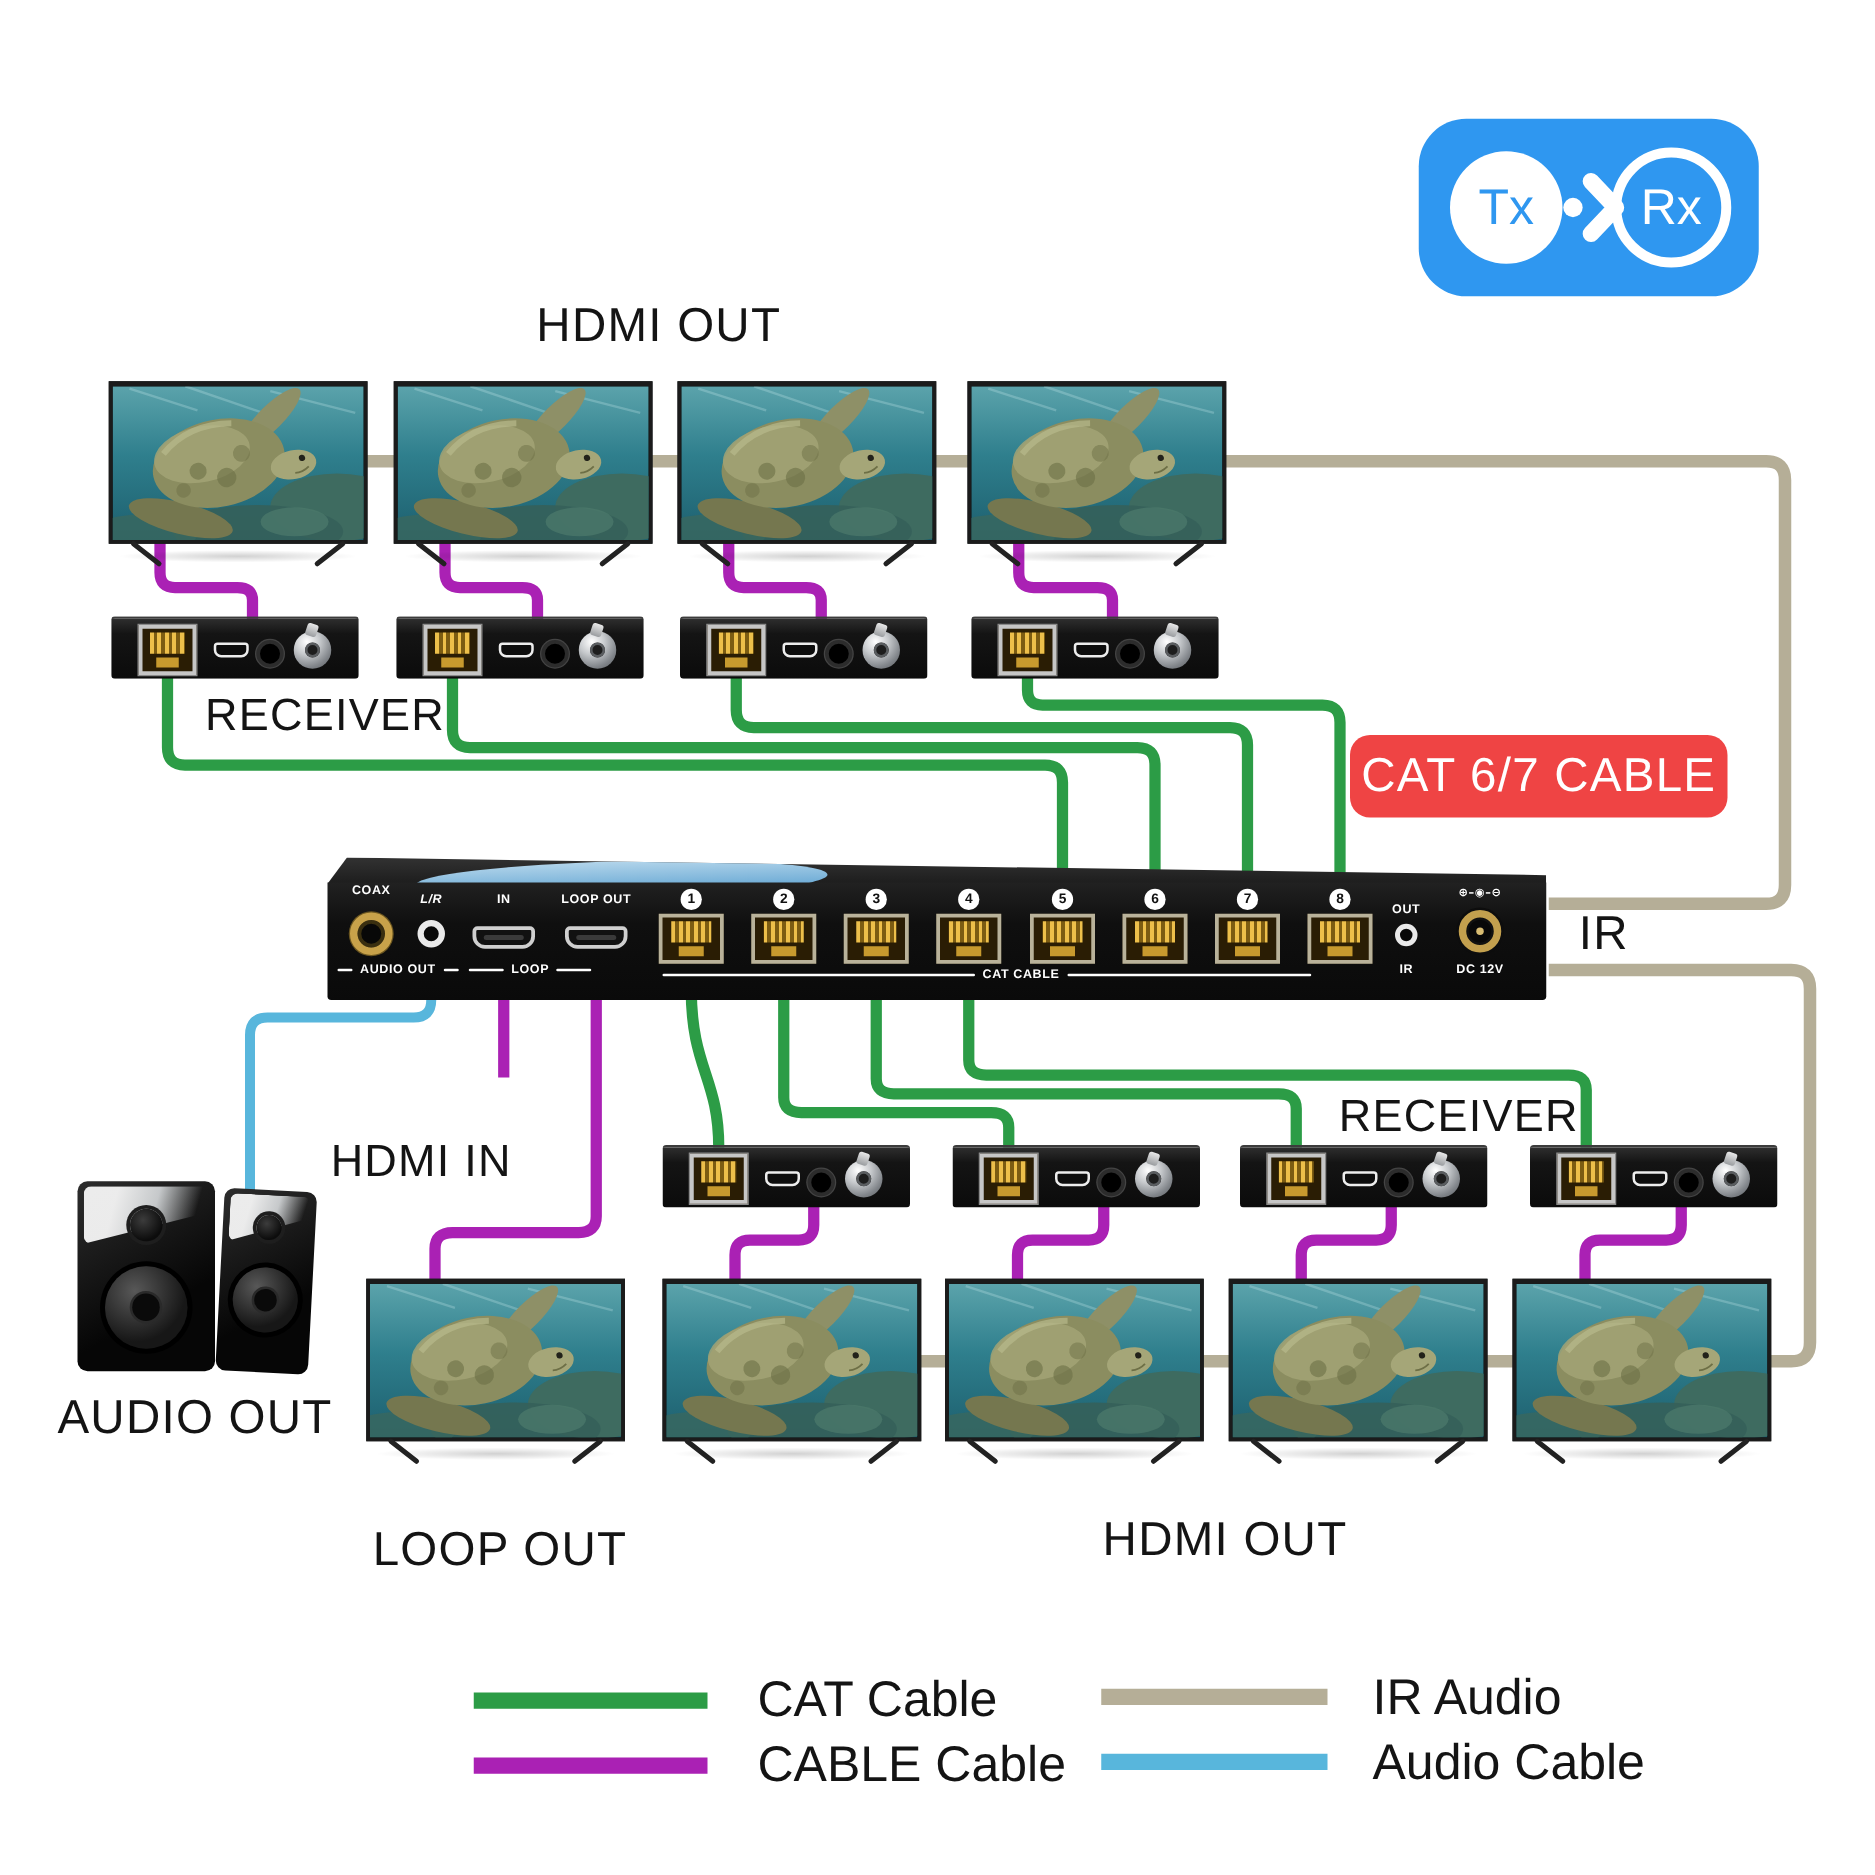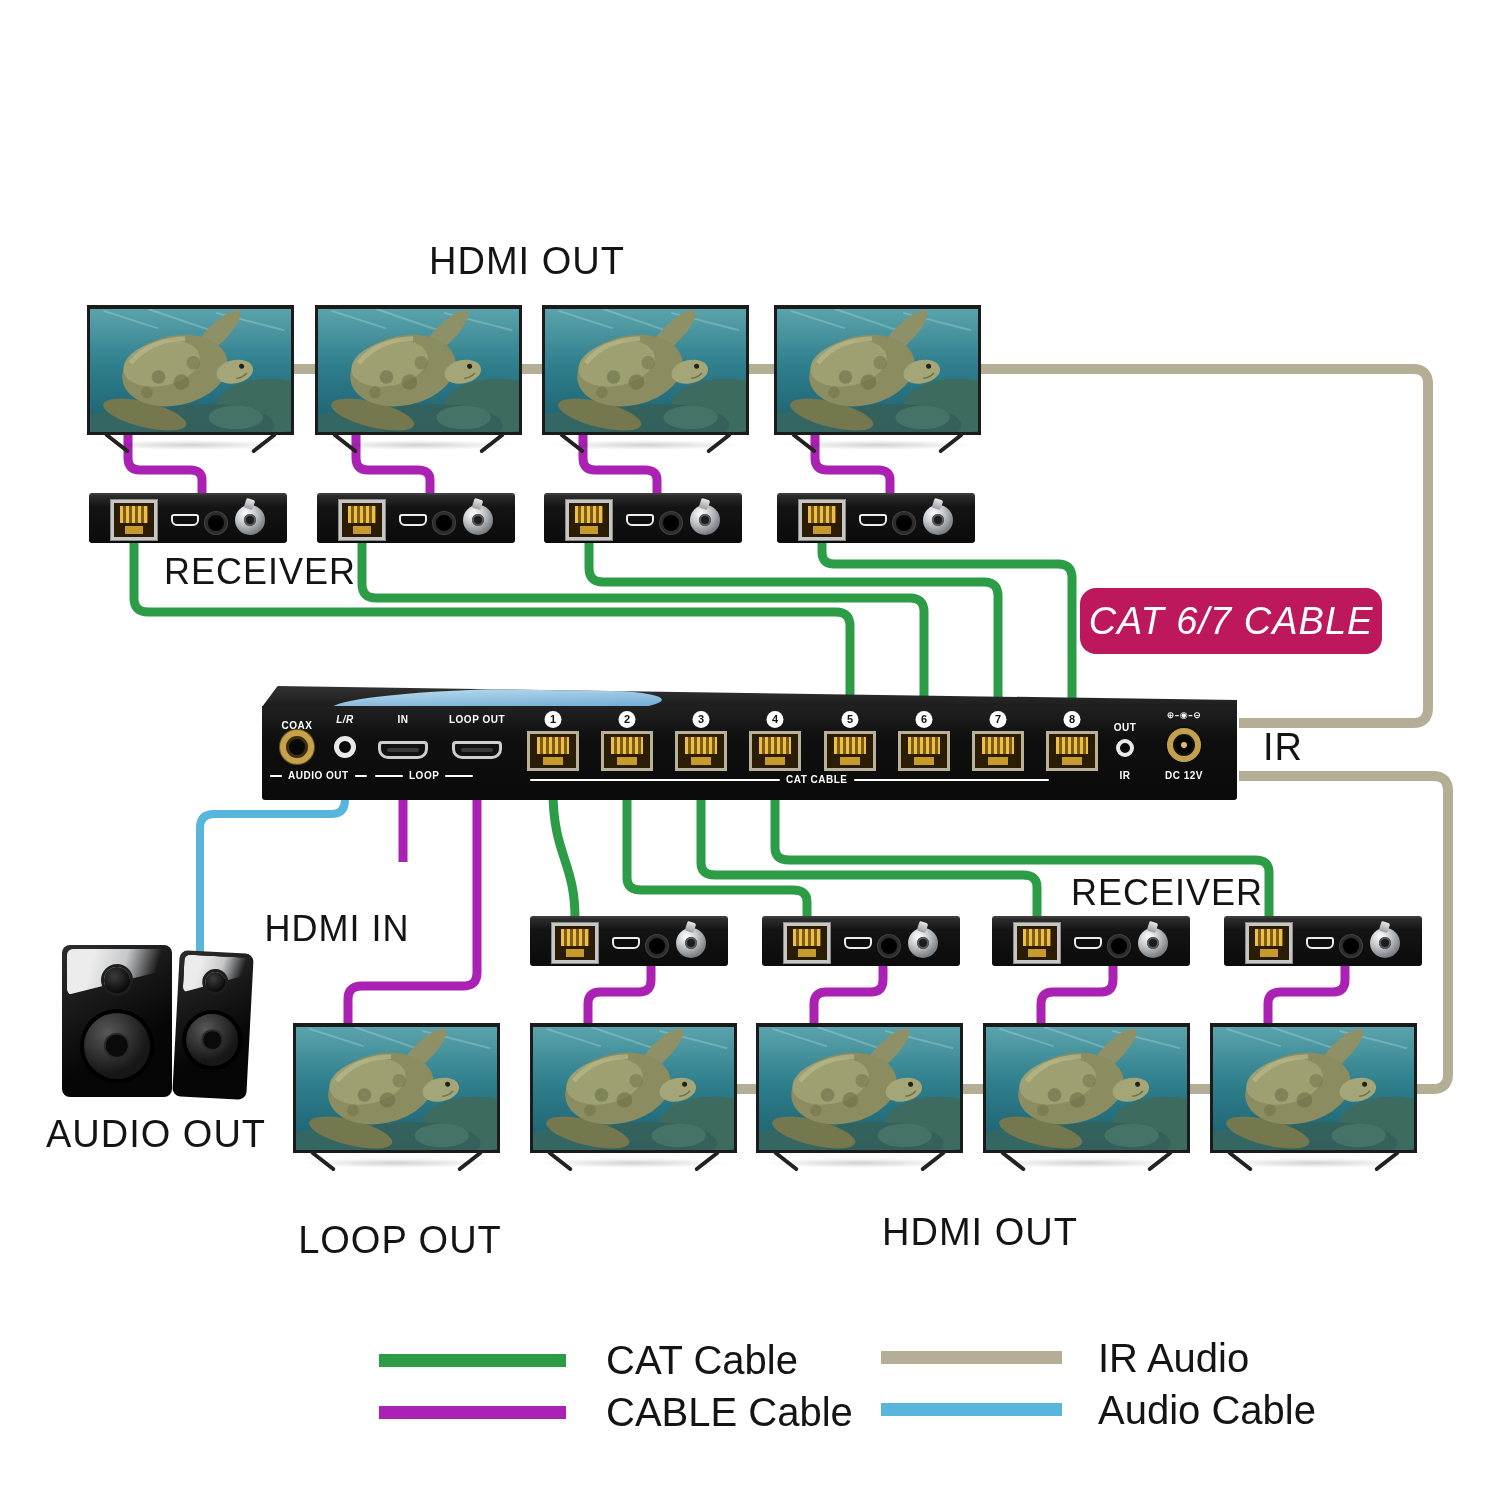--- a/index.html
+++ b/index.html
@@ -161,30 +161,38 @@
     <path class="c-hdmi" d="M883 962 V980 Q883 992 871 992 H826 Q814 992 814 1004 V1030"></path>
     <path class="c-hdmi" d="M1113 962 V980 Q1113 992 1101 992 H1053 Q1041 992 1041 1004 V1030"></path>
     <path class="c-hdmi" d="M1345 962 V980 Q1345 992 1333 992 H1280 Q1268 992 1268 1004 V1030"></path>
 
     <path class="c-hdmi" d="M403 770 V862"></path>
     <path class="c-hdmi" d="M477 770 V973 Q477 986 463 986 H362 Q348 986 348 999 V1030"></path>
 
     <path class="c-audio" d="M345 770 V800 Q345 814 331 814 H214 Q200 814 200 828 V960"></path>
   </svg>
 
+  <div id="txrx" style="background: rgb(47, 151, 240);">
+    <div class="circ-tx" style="color: rgb(47, 151, 240);">Tx</div>
+    <svg class="abs" style="left:114px;top:40px" width="52" height="62" viewBox="0 0 44 56">
+      <circle cx="7" cy="28" r="7" fill="#fff"></circle>
+      <path d="M20 9 L38 28 L20 47" stroke="#fff" stroke-width="12" stroke-linecap="round" stroke-linejoin="round" fill="none"></path>
+    </svg>
+    <div class="circ-rx">Rx</div>
+  </div>
 
   <div class="lbl" style="left:377px;top:240px;width:300px;font-size:38px;">HDMI OUT</div>
   <div class="lbl" style="left:110px;top:551px;width:300px;font-size:36px;">RECEIVER</div>
   <div class="lbl" style="left:1233px;top:726px;width:100px;font-size:38px;">IR</div>
   <div class="lbl" style="left:187px;top:908px;width:300px;font-size:36px;">HDMI IN</div>
   <div class="lbl" style="left:6px;top:1113px;width:300px;font-size:38px;">AUDIO OUT</div>
   <div class="lbl" style="left:1017px;top:872px;width:300px;font-size:36px;">RECEIVER</div>
   <div class="lbl" style="left:250px;top:1219px;width:300px;font-size:38px;">LOOP OUT</div>
   <div class="lbl" style="left:830px;top:1211px;width:300px;font-size:38px;">HDMI OUT</div>
-  <div id="cat67" style="background: #be185d; font-style: italic;">CAT 6/7 CABLE</div>
+  <div id="cat67" style="background: #ef4444;">CAT 6/7 CABLE</div>
 
   <div class="tv" style="left:87px;top:305px;">
       <svg viewBox="0 0 207 127" preserveAspectRatio="none">
         <use href="#turtle-scene"></use>
       </svg>
       <div class="foot fl"></div>
       <div class="foot fr"></div>
       <div class="shadow"></div>
     </div>
   <div class="tv" style="left:315px;top:305px;">
@@ -247,21 +255,21 @@
     <div class="usb" style="left:82px;top:19px;"></div>
     <div class="jack" style="left:116px;top:17px;"></div>
     <div class="fconn" style="left:146px;top:10px;"></div>
   </div>
 
   <div id="tx-top">
       <div class="swoosh"></div>
     </div>
   <div id="tx-body">
 
-    <div class="tx-lbl" style="left:35px;top:14px;">COAX</div>
+    <div class="tx-lbl" style="left:35px;top:1px;">COAX</div>
     <div class="tx-lbl" style="left:83px;top:8px;font-style:italic;">L/R</div>
     <div class="ring coax" style="left:18px;top:24px;"></div>
     <div class="ring minijack" style="left:72px;top:30px;"></div>
     <div class="grp" style="left:8px;top:64px;">
       <div class="rule" style="width:12px;"></div>
         <span>AUDIO OUT</span>
         <div class="rule" style="width:12px;"></div>
     </div>
 
     <div class="tx-lbl" style="left:141px;top:8px;">IN</div>

